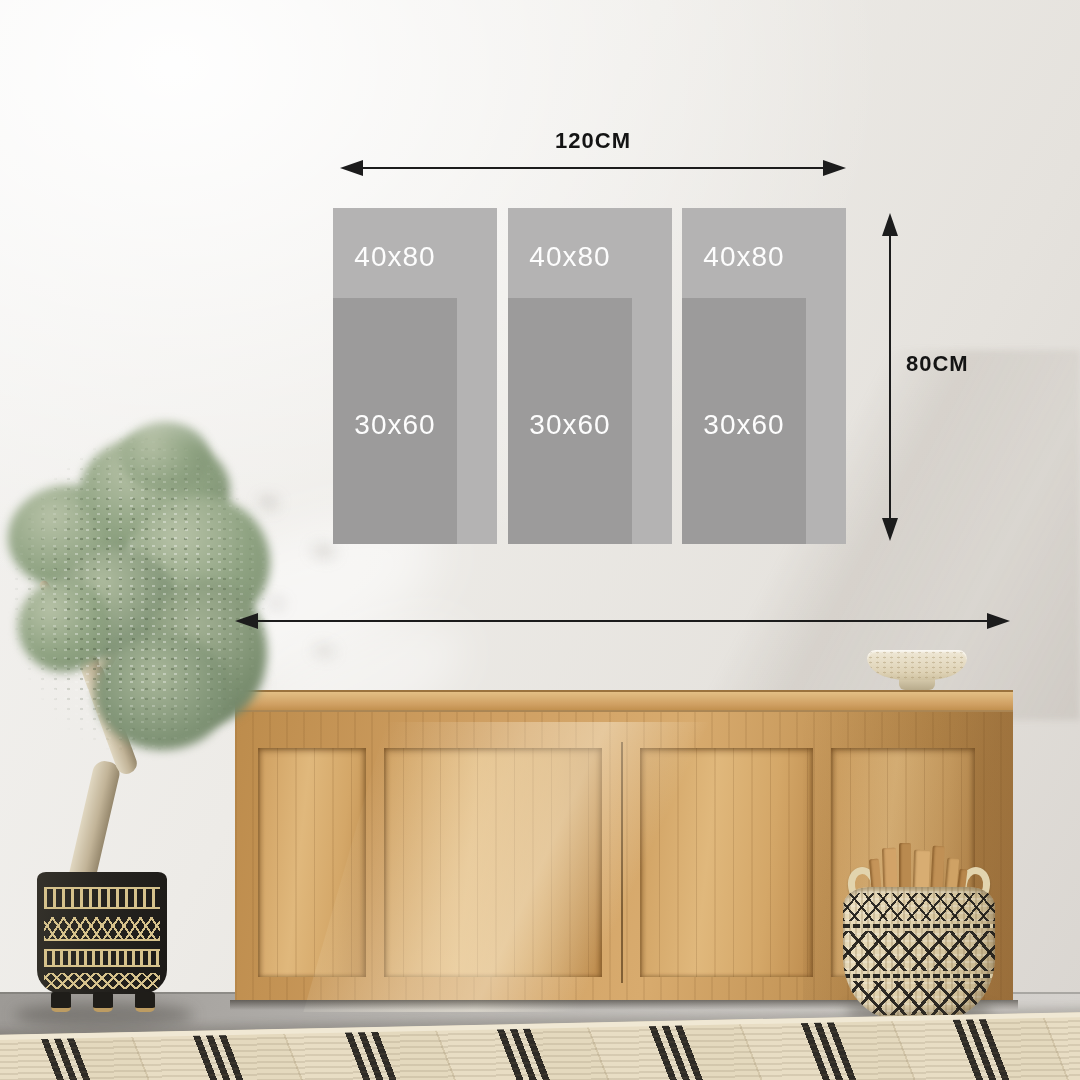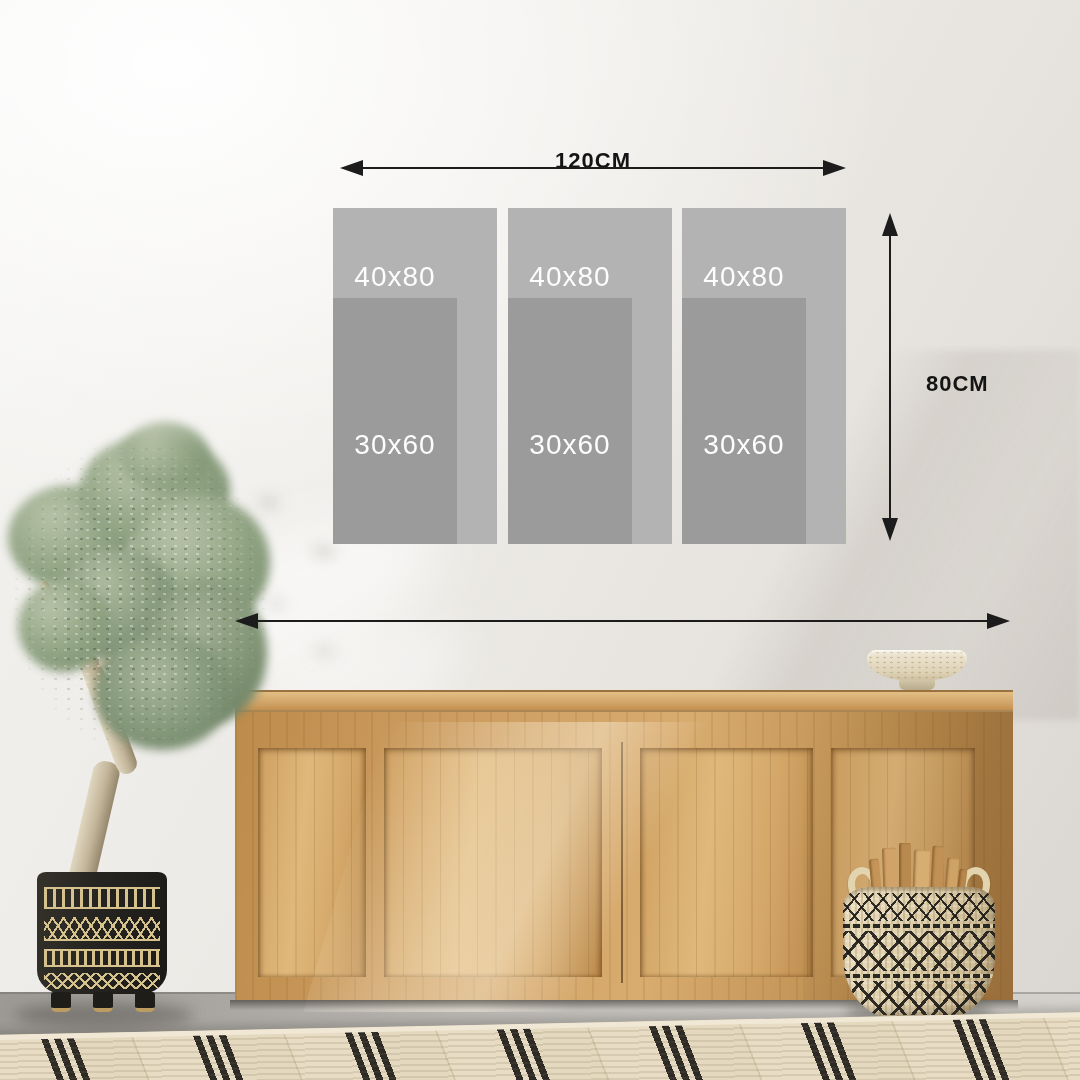--- a/index.html
+++ b/index.html
@@ -35,21 +35,21 @@
   .p1 { left:333px; } .p2 { left:508px; } .p3 { left:682px; }
   .panel-inner { position:absolute; left:0; top:90px; width:124px; height:246px; background:#9c9b9b; }
   .size-label { position:absolute; left:0; width:124px; text-align:center;
     color:#fdfdfd; font-size:28px; font-weight:400; letter-spacing:1px; line-height:38px; }
   .size-top { top:30px; }
   .size-bottom { top:198px; }
 
   .dim-label { position:absolute; color:#141414; font-size:22px; font-weight:700; letter-spacing:1px; }
   .lab-120 { left:340px; top:128px; width:506px; text-align:center; }
   .lab-200 { left:235px; top:582px; width:710px; text-align:center; }
-  .lab-80  { left:926px; top:351px;text-align:right; }
+  .lab-80  { left:906px; top:351px;text-align:right; }
 
   .dim-h { position:absolute; height:16px; }
   .dim-h .line { position:absolute; left:14px; right:14px; top:6.6px; height:2.8px; background:#1c1c1c; }
   .dim-h .ah { position:absolute; width:0; height:0; top:0; }
   .dim-h .ah.l { left:0;  border-top:8px solid transparent; border-bottom:8px solid transparent; border-right:23px solid #1c1c1c; }
   .dim-h .ah.r { right:0; border-top:8px solid transparent; border-bottom:8px solid transparent; border-left:23px solid #1c1c1c; }
   .arrow-120 { left:340px; top:160px; width:506px; }
   .arrow-200 { left:235px; top:613px; width:775px; }
   .dim-v { position:absolute; width:16px; }
   .dim-v .line { position:absolute; top:14px; bottom:14px; left:6.6px; width:2.8px; background:#1c1c1c; }
@@ -192,21 +192,21 @@
   .db1 { top:6px;  height:28px;
     background:
       repeating-linear-gradient(50deg, rgba(32,29,25,0.92) 0 2px, transparent 2px 11px),
       repeating-linear-gradient(-50deg, rgba(32,29,25,0.92) 0 2px, transparent 2px 11px); }
   .db2 { top:44px; height:40px; }
   .db3 { top:94px; height:34px; }
   .bline { position:absolute; left:0; right:0; height:4px;
     background:repeating-linear-gradient(90deg, #2a2823 0 7px, #d9cba6 7px 10px); }
   .bln1 { top:37px; } .bln2 { top:87px; }
 
-  .t-label { white-space:nowrap;margin-top:20px; }
+  .t-label { white-space:nowrap; }
 </style>
 </head>
 <body>
 
 <div class="stage">
 
   <div class="abs sun-streak"></div>
   <div class="abs sun-streak2"></div>
   <div class="abs leaf-dapple"></div>
   <div class="abs wall-shade-right"></div>

